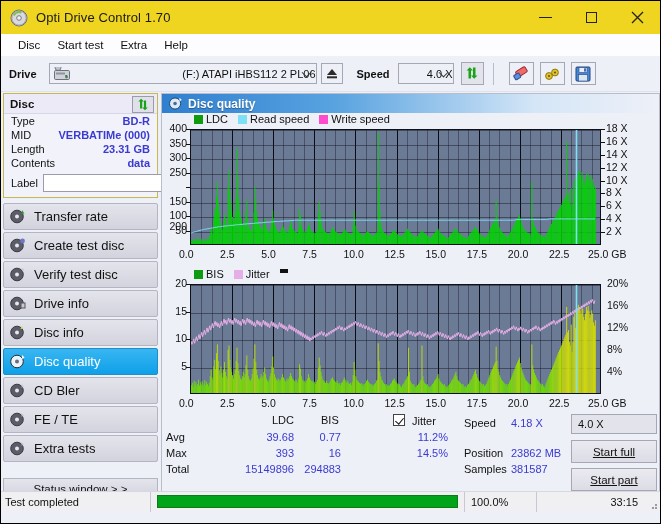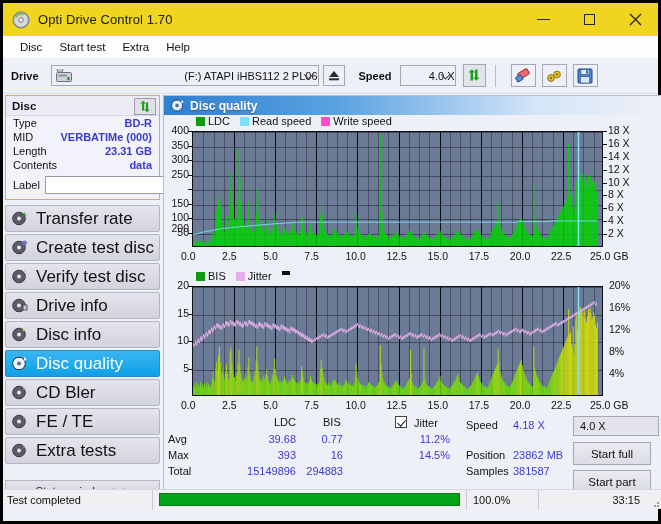--- a/index.html
+++ b/index.html
@@ -6,21 +6,21 @@
   html, body { margin:0; padding:0; }
   body {
     width: 661px; height: 524px;
     font-family: "Liberation Sans", sans-serif;
     font-size: 11px;
     background: #eceff7;
     overflow: hidden;
   }
   #app {
     width:661px; height:524px; position:relative;
-    border:3px solid #000000;
+    border:1px solid #000000;
     background:#eef0f8;
   }
 
   
   #titlebar {
     height:33px; background:#efd420; display:flex; align-items:center;
     position:relative;
   }
   #title-icon { width:18px;height:18px;margin-left:9px;margin-right:8px;position:relative; }
   #title-text { font-size:13px; color:#1a1a1a; font-weight:400; letter-spacing:.1px;}
@@ -76,21 +76,21 @@
   #label-text { font-size:11px;color:#111; }
   #label-input { flex:1;height:18px;background:#fff;border:1px solid #9b9bab; }
   #label-disc-btn { width:21px;height:19px;background:#e3e3ec;border:1px solid #9b9bab;
                     display:flex;align-items:center;justify-content:center;}
 
   #navlist { margin-top:5px; }
   .navbtn {
     height:27px;margin-bottom:2px;display:flex;align-items:center;
     background:linear-gradient(#e4e4ec,#d3d3de);
     border:1px solid #b4b4c2;border-radius:2px;
-    font-size:17px;color:#111;padding-left:5px;gap:8px;
+    font-size:13px;color:#111;padding-left:5px;gap:8px;
   }
   .navbtn.active {
     background:linear-gradient(#39b6f2,#0ea0e8);
     border:1px solid #1e8fc6;color:#fff;
   }
   .nav-ic { width:17px;height:17px;flex:0 0 17px; }
 
   #statuswin {
     position:absolute;bottom:2px;left:0;width:155px;height:21px;
     background:linear-gradient(#e4e4ec,#d2d2de);border:1px solid #b4b4c2;
@@ -121,23 +121,23 @@
   
   #stats { position:absolute;left:4px;top:318px;width:492px;height:86px; }
   .st { position:absolute;font-size:11px;color:#111; }
   .stv { position:absolute;font-size:11px;color:#3a3ad0;text-align:right; }
   #jit-cb { position:absolute;width:12px;height:12px;border:1px solid #444;background:#fff; }
   #jit-cb:after { content:"";position:absolute;left:3px;top:1px;width:4px;height:7px;
                   border-right:1.6px solid #111;border-bottom:1.6px solid #111;transform:rotate(40deg); }
   #res-combo { position:absolute;left:405px;top:2px;width:86px;height:20px;
                background:#e3e3ec;border:1px solid #a6a6b4;font-size:11px;color:#111;
                display:flex;align-items:center;padding-left:6px; }
-  .bigbtn { position:absolute;left:405px;width:78px;height:23px;
+  .bigbtn { position:absolute;left:405px;width:86px;height:23px;
             background:linear-gradient(#eaeaf0,#dcdce6);border:1px solid #a6a6b4;
-            font-size:11.5px;color:#111;display:flex;align-items:center;justify-content:center; }
+            font-size:11.5px;color:#111;display:flex;align-items:center;justify-content:center;text-decoration:underline; }
 
   
   #statusbar { position:absolute;bottom:12px;left:0;width:659px;height:20px;
                background:#f0f0f3;border-top:1px solid #d7d7e0;display:flex;align-items:center; }
   .sb-cell { height:20px;display:flex;align-items:center;font-size:11px;color:#111; }
   #sb-msg { width:150px;padding-left:4px;border-right:1px solid #c8c8d4; }
   #sb-prog { flex:1;padding:0 6px;display:flex;align-items:center; }
   #progbar { width:100%;height:13px;background:#00a418;border:1px solid #0b7b1c; }
   #sb-pct { width:72px;justify-content:flex-start;padding-left:6px;border-left:1px solid #c8c8d4; }
   #sb-time { width:110px;justify-content:flex-end;padding-right:8px;border-left:1px solid #c8c8d4; }

